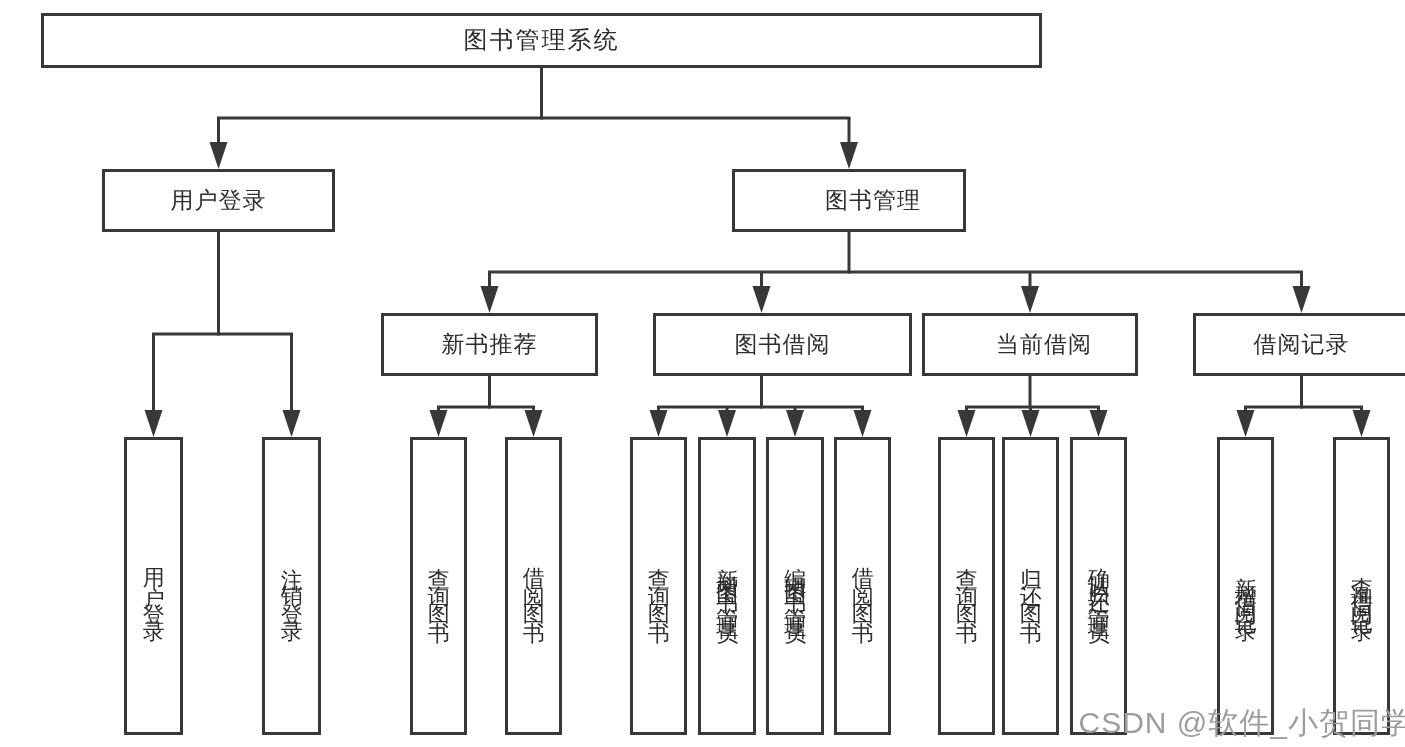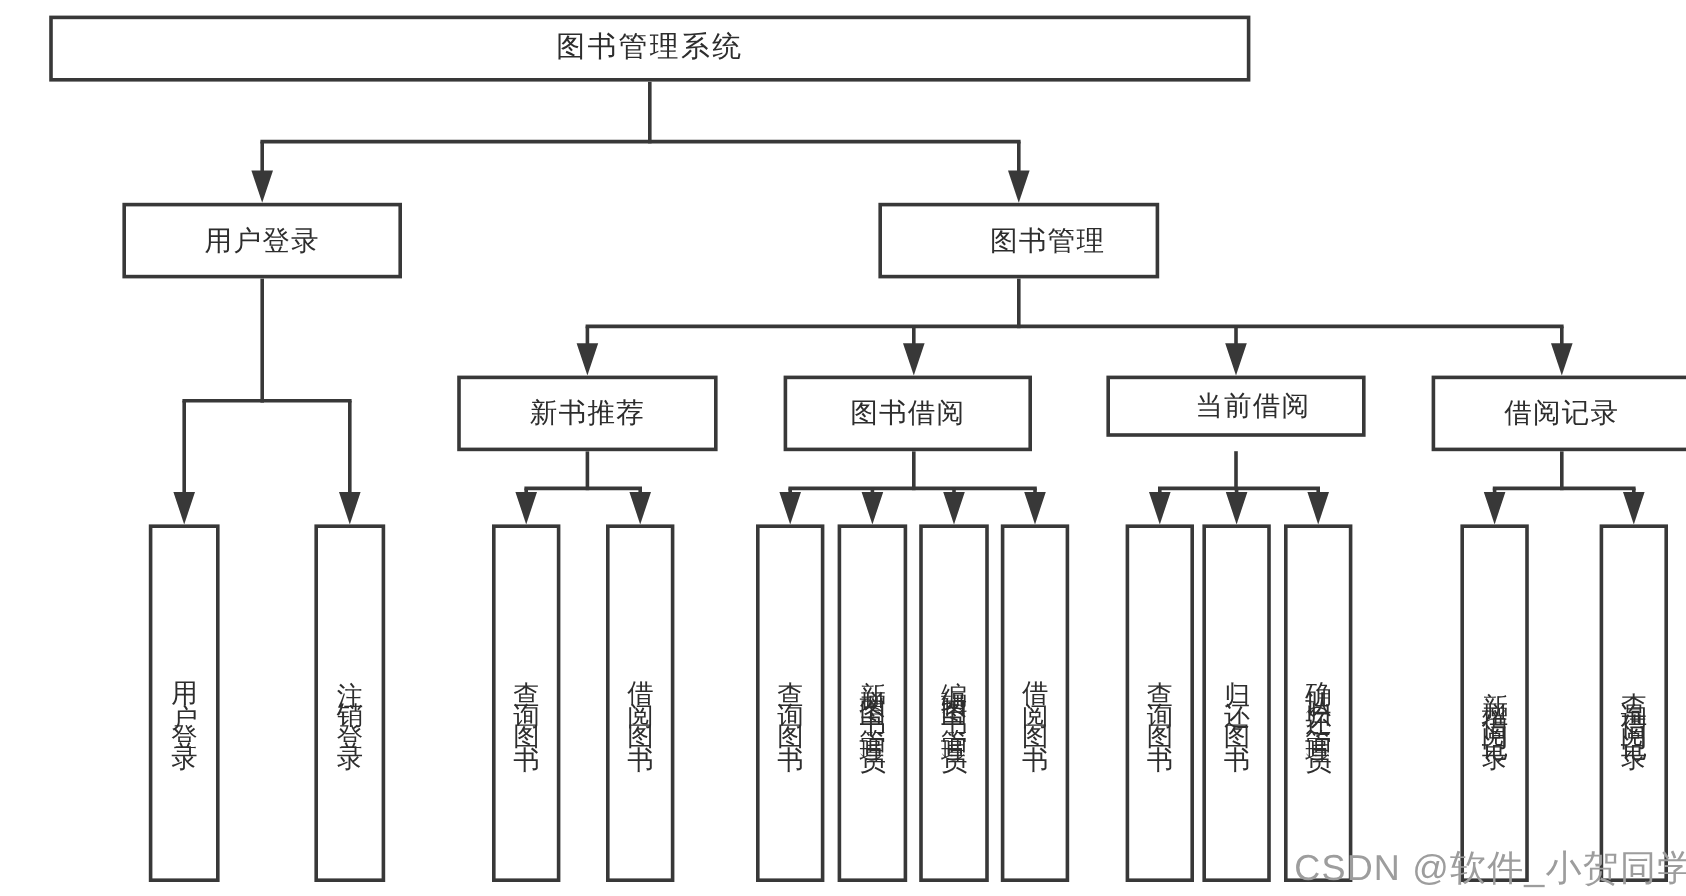--- a/index.html
+++ b/index.html
@@ -92,24 +92,24 @@
   <div class="node" style="left: 82px; top: 169px; width: 233px; height: 63px; border-color: rgb(56, 56, 56);">
     <span>用户登录</span>
   </div>
   <div class="node" style="left: 712px; top: 169px; width: 234px; height: 63px; border-color: rgb(56, 56, 56); padding-left: 48px;">
     <span>图书管理</span>
   </div>
 
   <div class="node" style="left: 361px; top: 313px; width: 217px; height: 63px; border-color: rgb(56, 56, 56); justify-content: center;">
     <span>新书推荐</span>
   </div>
-  <div class="node" style="left: 633px; top: 313px; width: 207px; height: 63px; border-color: rgb(56, 56, 56);">
+  <div class="node" style="left: 633px; top: 313px; width: 259px; height: 63px; border-color: rgb(56, 56, 56);">
     <span>图书借阅</span>
   </div>
-  <div class="node" style="left: 902px; top: 313px; width: 216px; height: 51px; border-color: rgb(56, 56, 56); padding-left: 28px;">
+  <div class="node" style="left: 902px; top: 313px; width: 216px; height: 63px; border-color: rgb(56, 56, 56); padding-left: 28px;">
     <span>当前借阅</span>
   </div>
   <div class="node" style="left: 1173px; top: 313px; width: 217px; height: 63px; border-color: rgb(56, 56, 56);">
     <span>借阅记录</span>
   </div>
 
   <div class="node leaf" style="left: 104px; top: 437px; width: 59px; height: 298px; border-color: rgb(56, 56, 56);">
     <span class="vtext" style="letter-spacing: 18px;">用户登录</span>
   </div>
   <div class="node leaf" style="left: 242px; top: 437px; width: 59px; height: 298px; border-color: rgb(56, 56, 56);">

